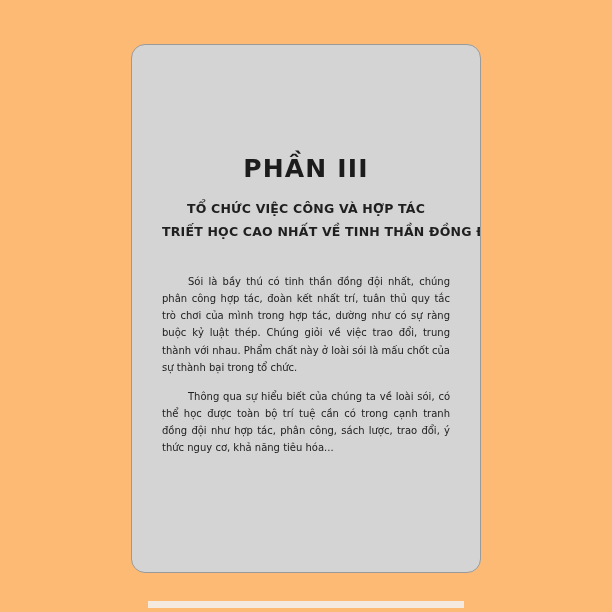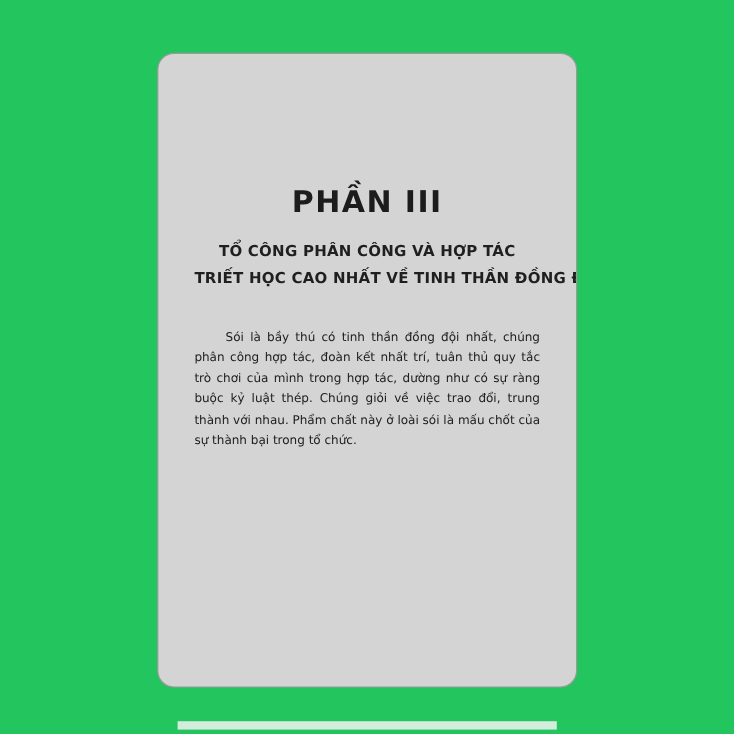--- a/index.html
+++ b/index.html
@@ -8,21 +8,21 @@
     width: 612px;
     height: 612px;
     background: #ffffff;
     font-family: "DejaVu Sans", sans-serif;
   }
 
   .page {
     position: relative;
     width: 612px;
     height: 612px;
-    background: #22c55e;
+    background: #fdba74;
     overflow: hidden;
   }
 
   
   .book-page {
     position: absolute;
     left: 131px;
     top: 44px;
     width: 350px;
     height: 529px;
@@ -104,26 +104,27 @@
 <body>
 
 <div class="page">
 
   <div class="book-page">
     <div class="page-inner">
 
       <div class="part-heading">PHẦN III</div>
 
       <div class="subtitle-block">
-        <span class="subtitle-line">TỔ CÔNG PHÂN CÔNG VÀ HỢP TÁC</span>
+        <span class="subtitle-line">TỔ CHỨC VIỆC CÔNG VÀ HỢP TÁC</span>
         <span class="subtitle-line">TRIẾT HỌC CAO NHẤT VỀ TINH THẦN ĐỒNG ĐỘI</span>
       </div>
 
       <div class="body-block">
         <p class="body-paragraph">Sói là bầy thú có tinh thần đồng đội nhất, chúng phân công hợp tác, đoàn kết nhất trí, tuân thủ quy tắc trò chơi của mình trong hợp tác, dường như có sự ràng buộc kỷ luật thép. Chúng giỏi về việc trao đổi, trung thành với nhau. Phẩm chất này ở loài sói là mấu chốt của sự thành bại trong tổ chức.</p>
+        <p class="body-paragraph">Thông qua sự hiểu biết của chúng ta về loài sói, có thể học được toàn bộ trí tuệ cần có trong cạnh tranh đồng đội như hợp tác, phân công, sách lược, trao đổi, ý thức nguy cơ, khả năng tiêu hóa...</p>
 
       </div>
 
     </div>
   </div>
 
   <div class="bottom-artifact"></div>
 
 </div>
 

